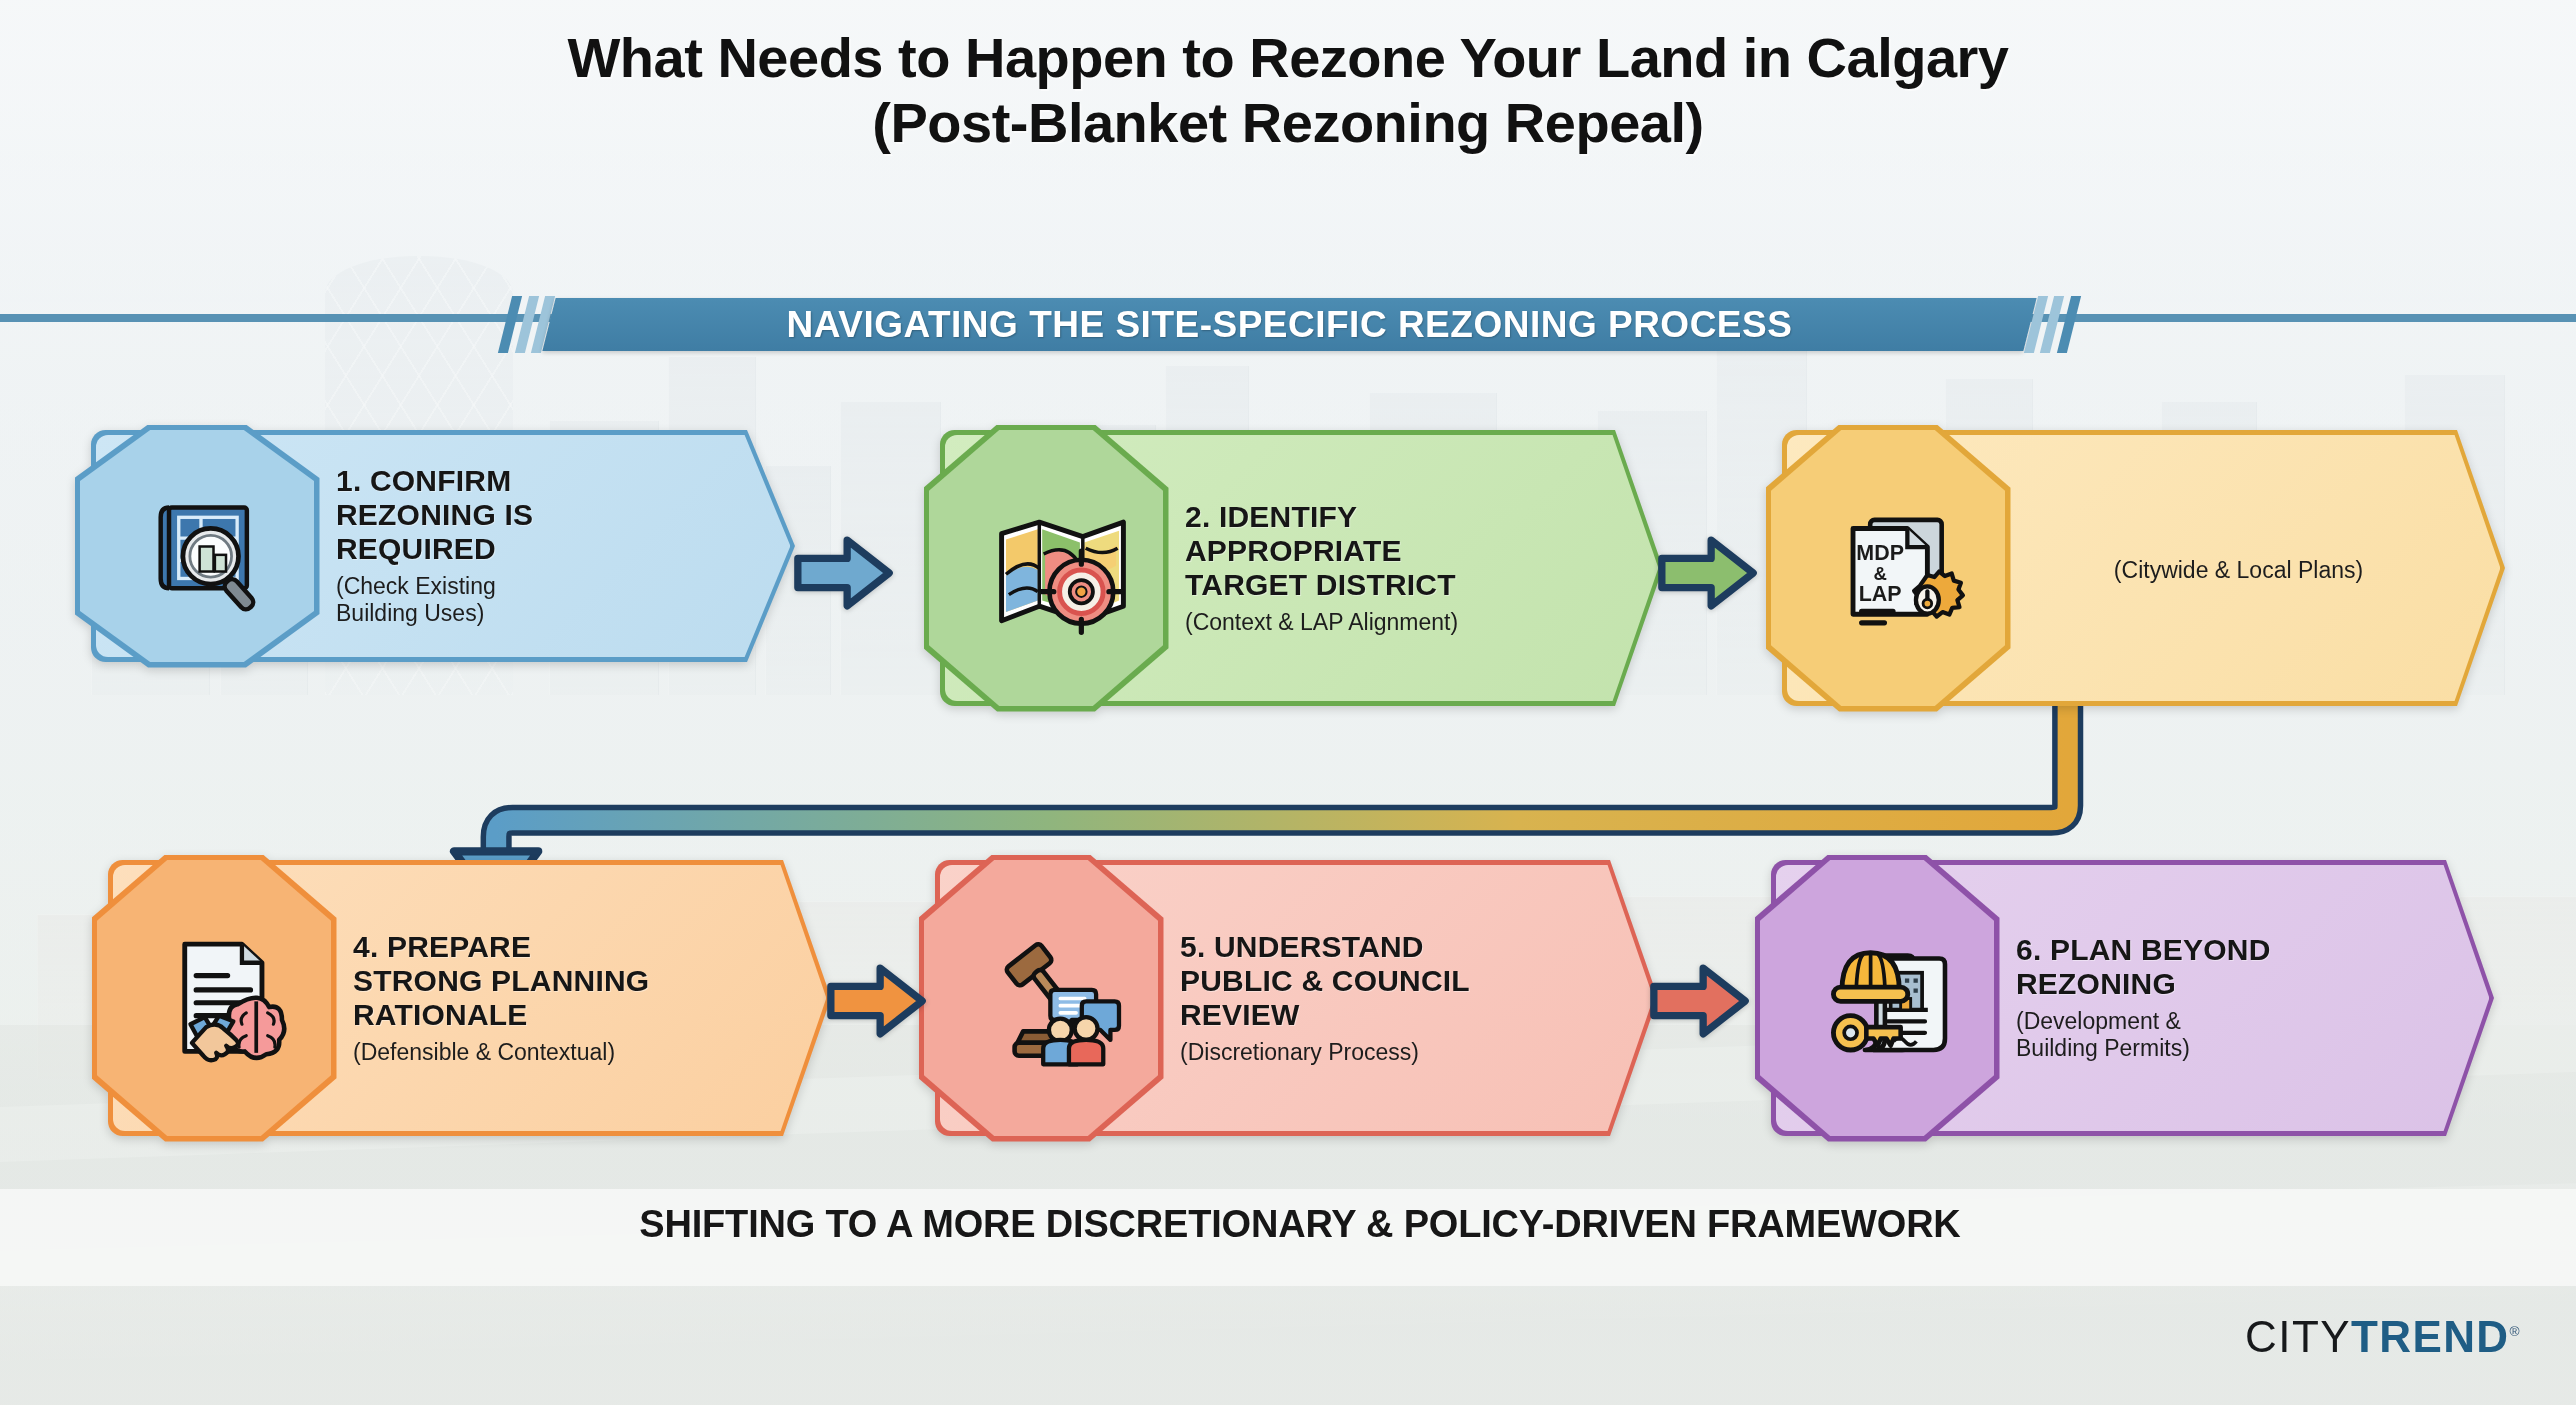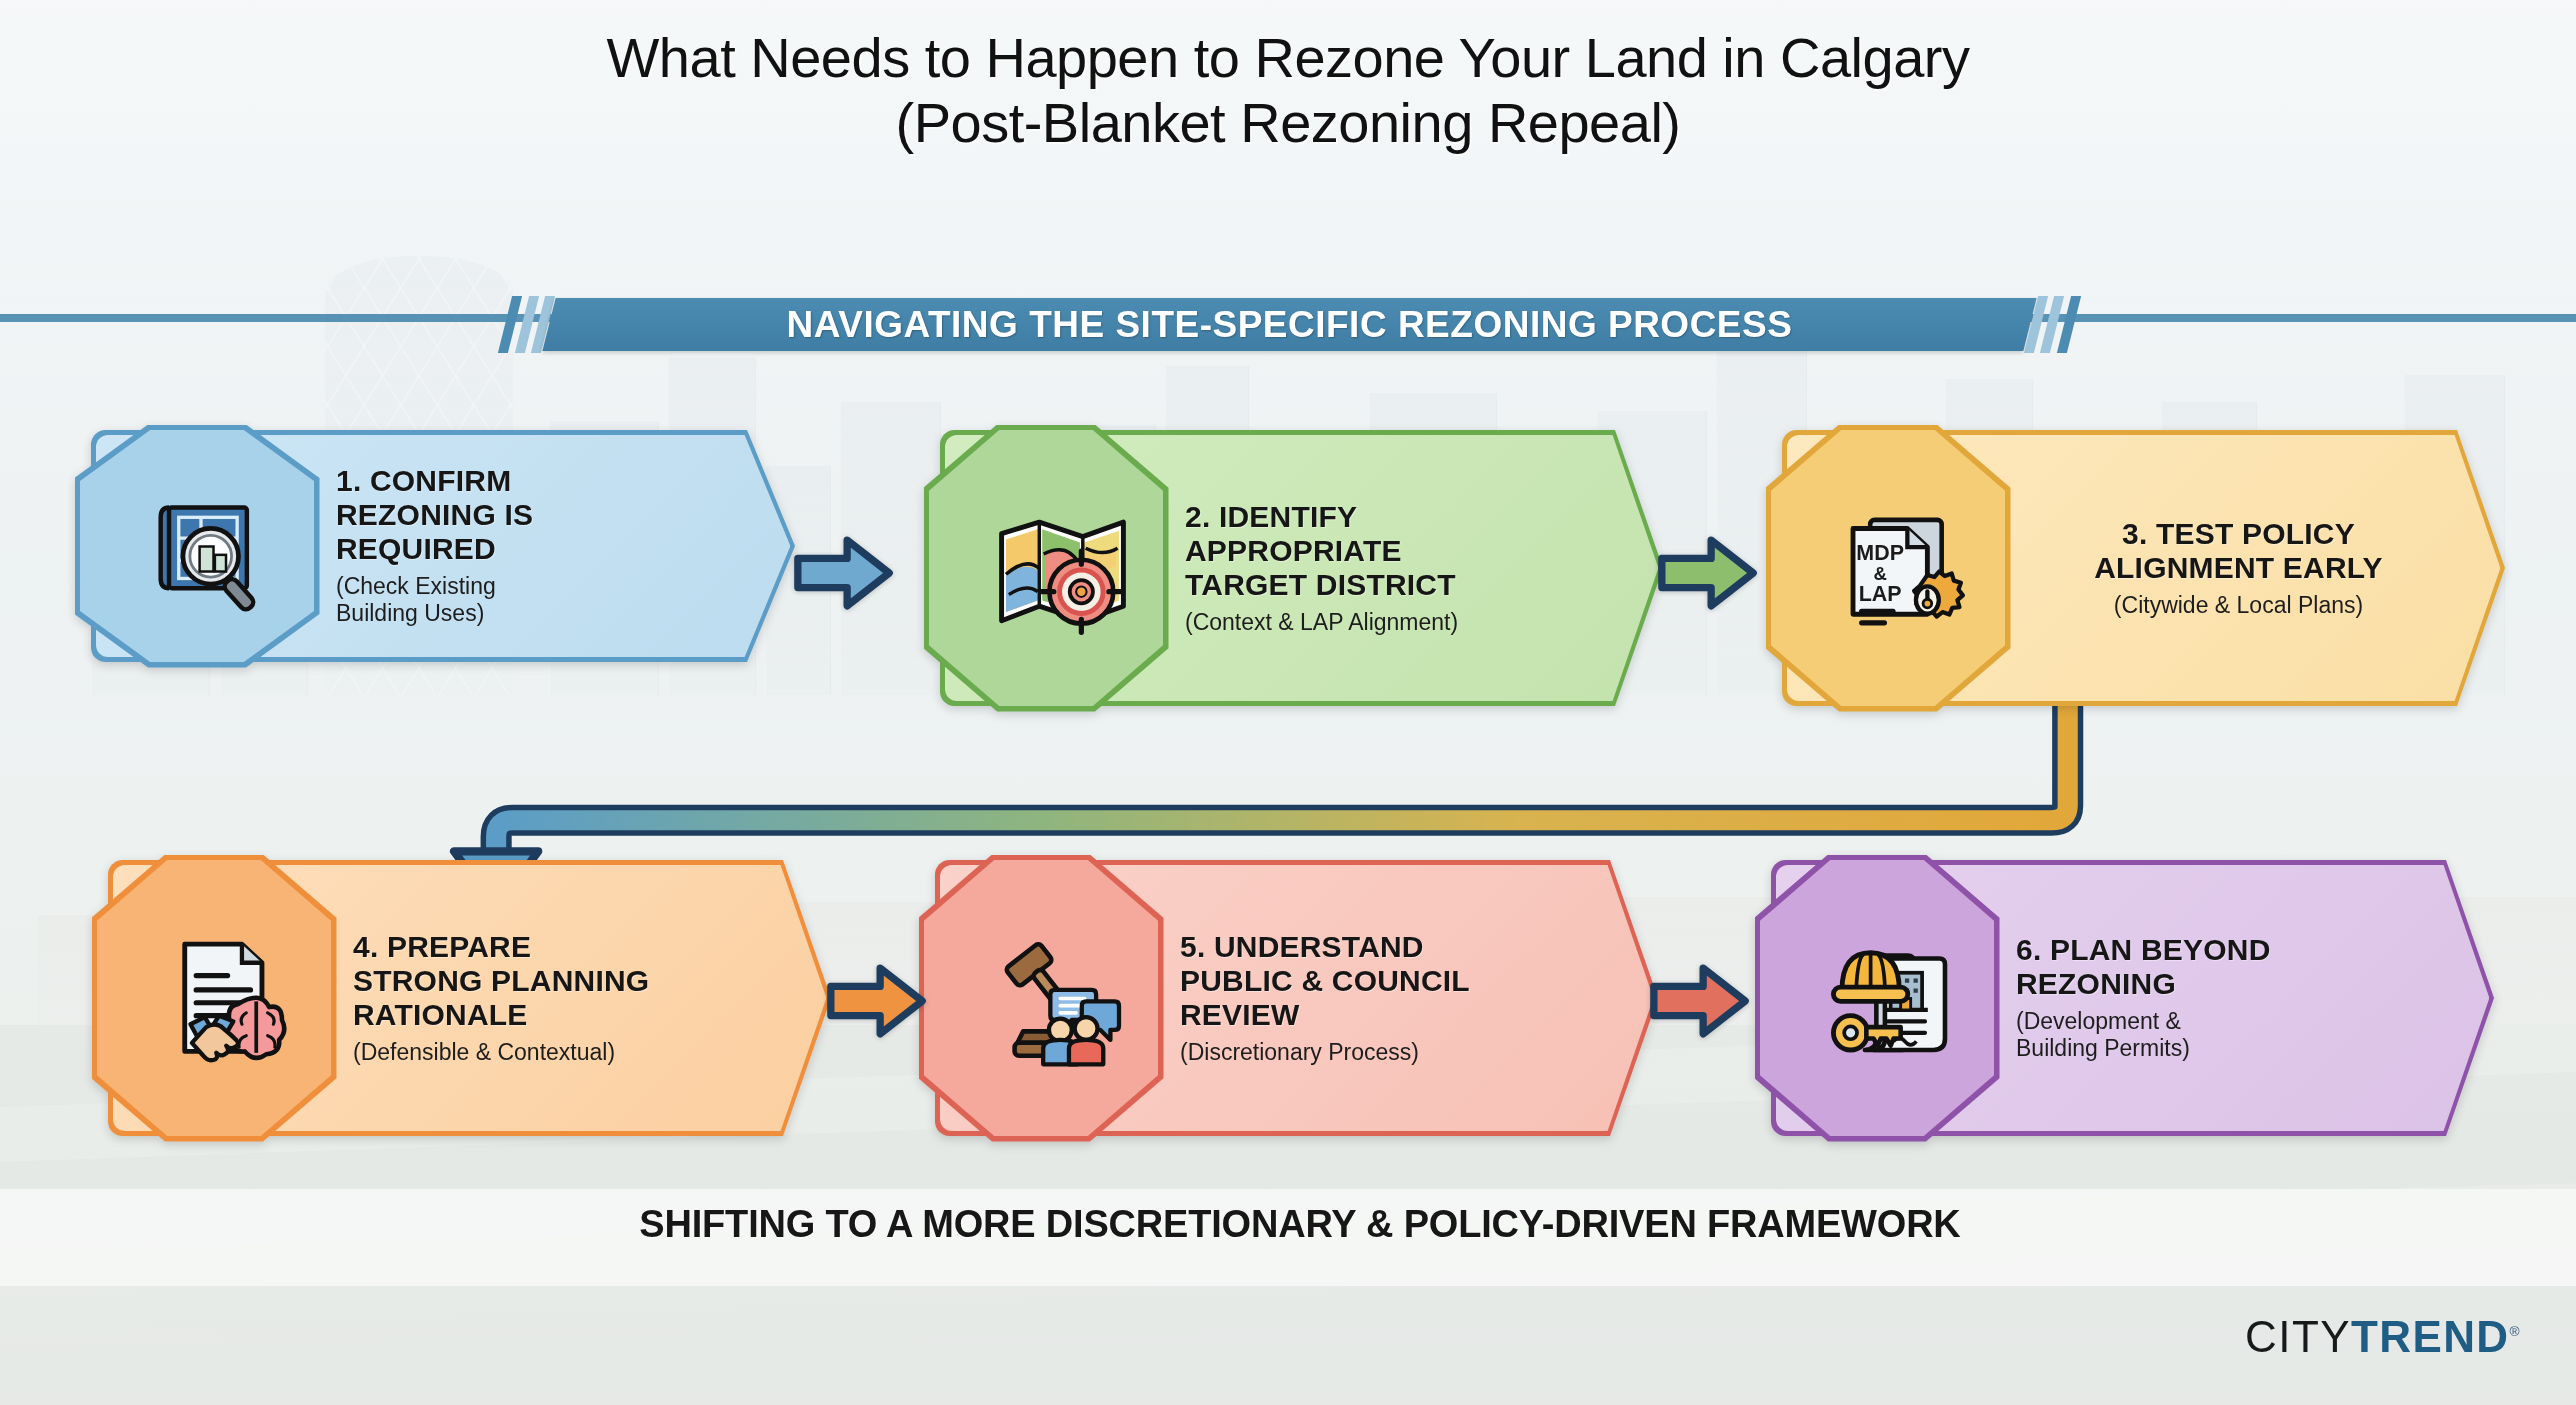--- a/index.html
+++ b/index.html
@@ -63,21 +63,21 @@
     position:absolute; inset:0;
     background: linear-gradient(180deg, rgba(246,248,249,.80) 0%, rgba(244,247,248,.62) 20%, rgba(243,246,246,.55) 45%, rgba(243,246,244,.55) 70%, rgba(241,244,242,.62) 100%);
   }
 
   
   #title-block {
     position:absolute; left:0; top:25.6px; width:100%; text-align:center;
     z-index: 6;
   }
   #title-block .tl {
-    font-size: 56px; font-weight: 400; color:#111; letter-spacing:-0.5px;
+    font-size: 56px; font-weight: 700; color:#111; letter-spacing:-0.5px;
     line-height: 1.16;
     text-shadow: 1.8px 1.8px 0 rgba(255,255,255,.55);
   }
 
   
   #banner-rule {
     position:absolute; left:0; top:314px; width:100%; height:8.2px;
     background:#4f8cb0; z-index:3; opacity:.95;
   }
   #banner {
@@ -353,24 +353,20 @@
         </g>
         <g transform="translate(66,72)">
           <path d="M0 -19 l5.3 1.6 3.6 -4.2 4.4 3.4 5.2 -1.9 1.6 5.4 5.4 1.6 -1.9 5.2 3.4 4.4 -4.2 3.6 1.6 5.3 -5.5 0.6 -2.2 5.1 -5.2 -1.9 -4.4 3.4 -3.6 -4.2 -5.3 1.6 -1.6 -5.4 -5.2 -1.9 1.9 -5.2 -3.4 -4.4 4.2 -3.6 Z" transform="scale(0.92)" fill="#eda93b" stroke="#111" stroke-width="3.2" stroke-linejoin="round"></path>
           <ellipse cx="0" cy="0" rx="8" ry="9.5" fill="#f8f4ec" stroke="#111" stroke-width="3"></ellipse>
           <path d="M0 -6 v6" stroke="#111" stroke-width="3" stroke-linecap="round"></path>
           <circle cx="0" cy="2.5" r="3" fill="#eda93b" stroke="#111" stroke-width="2"></circle>
         </g>
       </svg>
     </div>
     <div class="txt">
-      <div class="head">
-          <div>3. TEST POLICY</div>
-          <div>ALIGNMENT EARLY</div>
-        </div>
       <div class="sub">(Citywide &amp; Local Plans)</div>
     </div>
   </div>
 
   <div class="step" style="left:108px; top:860px; width:723px; height:276px;">
     <div class="body" style="background:#ef8f3c;">
       <div class="inner" style="background:linear-gradient(135deg,#fddfbc,#fbcfa0);"></div>
     </div>
     <div class="badge" style="background:#ef8f3c;">
       <div class="binner" style="background:#f7b474;"></div>

